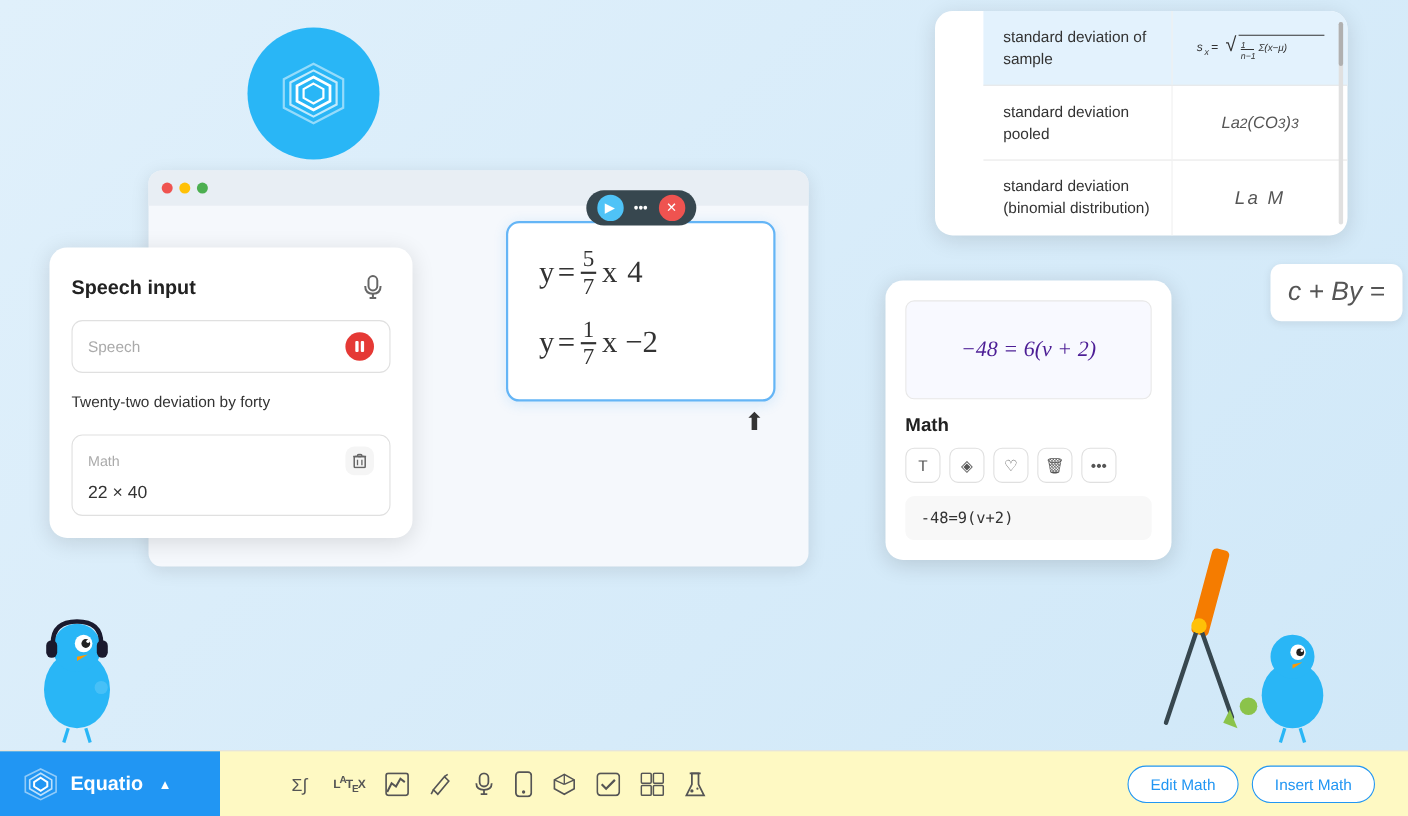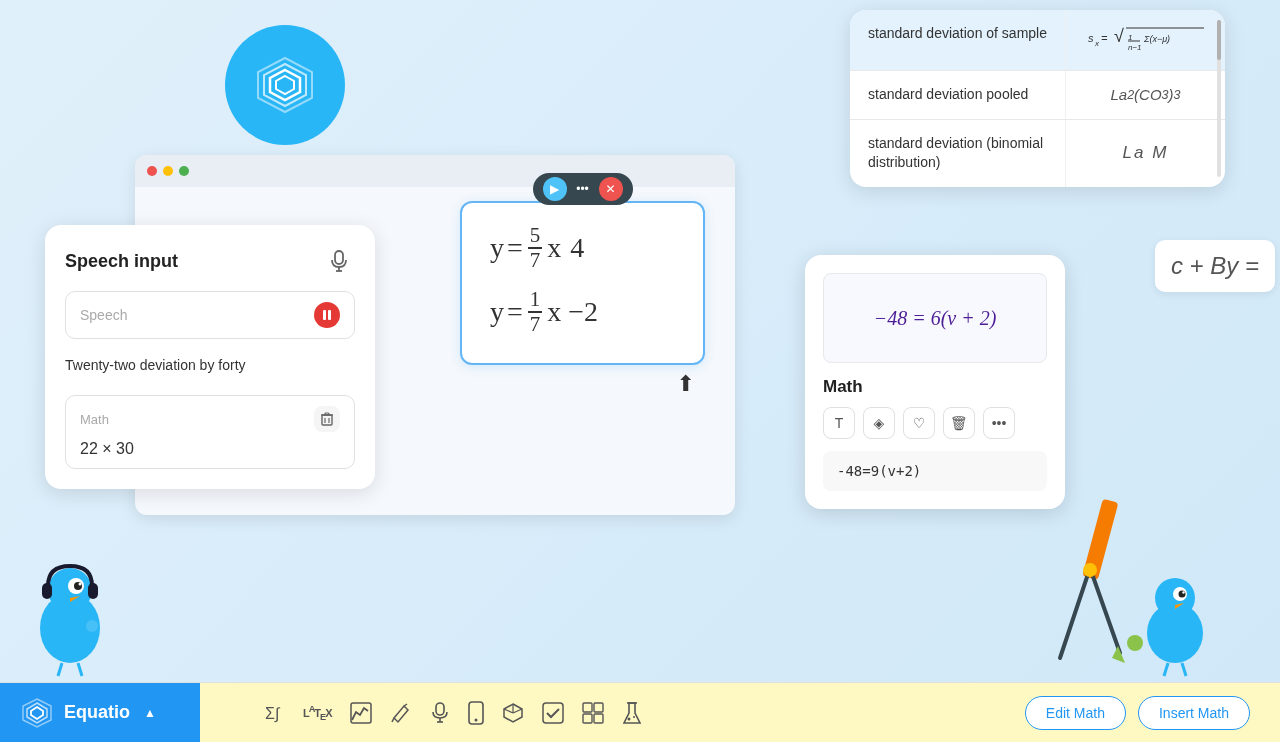--- a/index.html
+++ b/index.html
@@ -233,20 +233,21 @@
     .math-search-panel {
       position: absolute;
       top: 10px;
       right: 55px;
       width: 380px;
       background: #fff;
       border-radius: 16px;
       box-shadow: 0 4px 20px rgba(0,0,0,0.12);
       overflow: hidden;
       z-index: 60;
+      padding-left: 44px;
     }
 
     .search-row {
       display: flex;
       align-items: stretch;
       border-bottom: 1px solid #e8e8e8;
     }
 
     .search-row-left {
       flex: 1;
@@ -569,21 +570,21 @@
       <div class="delete-icon">
         <svg width="12" height="14" viewBox="0 0 12 14">
           <rect x="1" y="3" width="10" height="10" rx="1" fill="none" stroke="#666" stroke-width="1.4"></rect>
           <line x1="0" y1="3" x2="12" y2="3" stroke="#666" stroke-width="1.4"></line>
           <rect x="4" y="1" width="4" height="2" rx="1" fill="none" stroke="#666" stroke-width="1.2"></rect>
           <line x1="4" y1="6" x2="4" y2="11" stroke="#666" stroke-width="1.2"></line>
           <line x1="8" y1="6" x2="8" y2="11" stroke="#666" stroke-width="1.2"></line>
         </svg>
       </div>
     </div>
-    <div class="math-result">22 × 30</div>
+    <div class="math-result">22 × 40</div>
   </div>
 </div>
 
 <div style="position:absolute;top:195px;left:460px;z-index:40;">
 
   <div style="display:flex;justify-content:center;margin-bottom:6px;">
     <div class="equation-toolbar">
       <div class="eq-tool-btn eq-tool-play">▶</div>
       <div class="eq-tool-btn eq-tool-dots">•••</div>
       <div class="eq-tool-btn eq-tool-close">✕</div>

